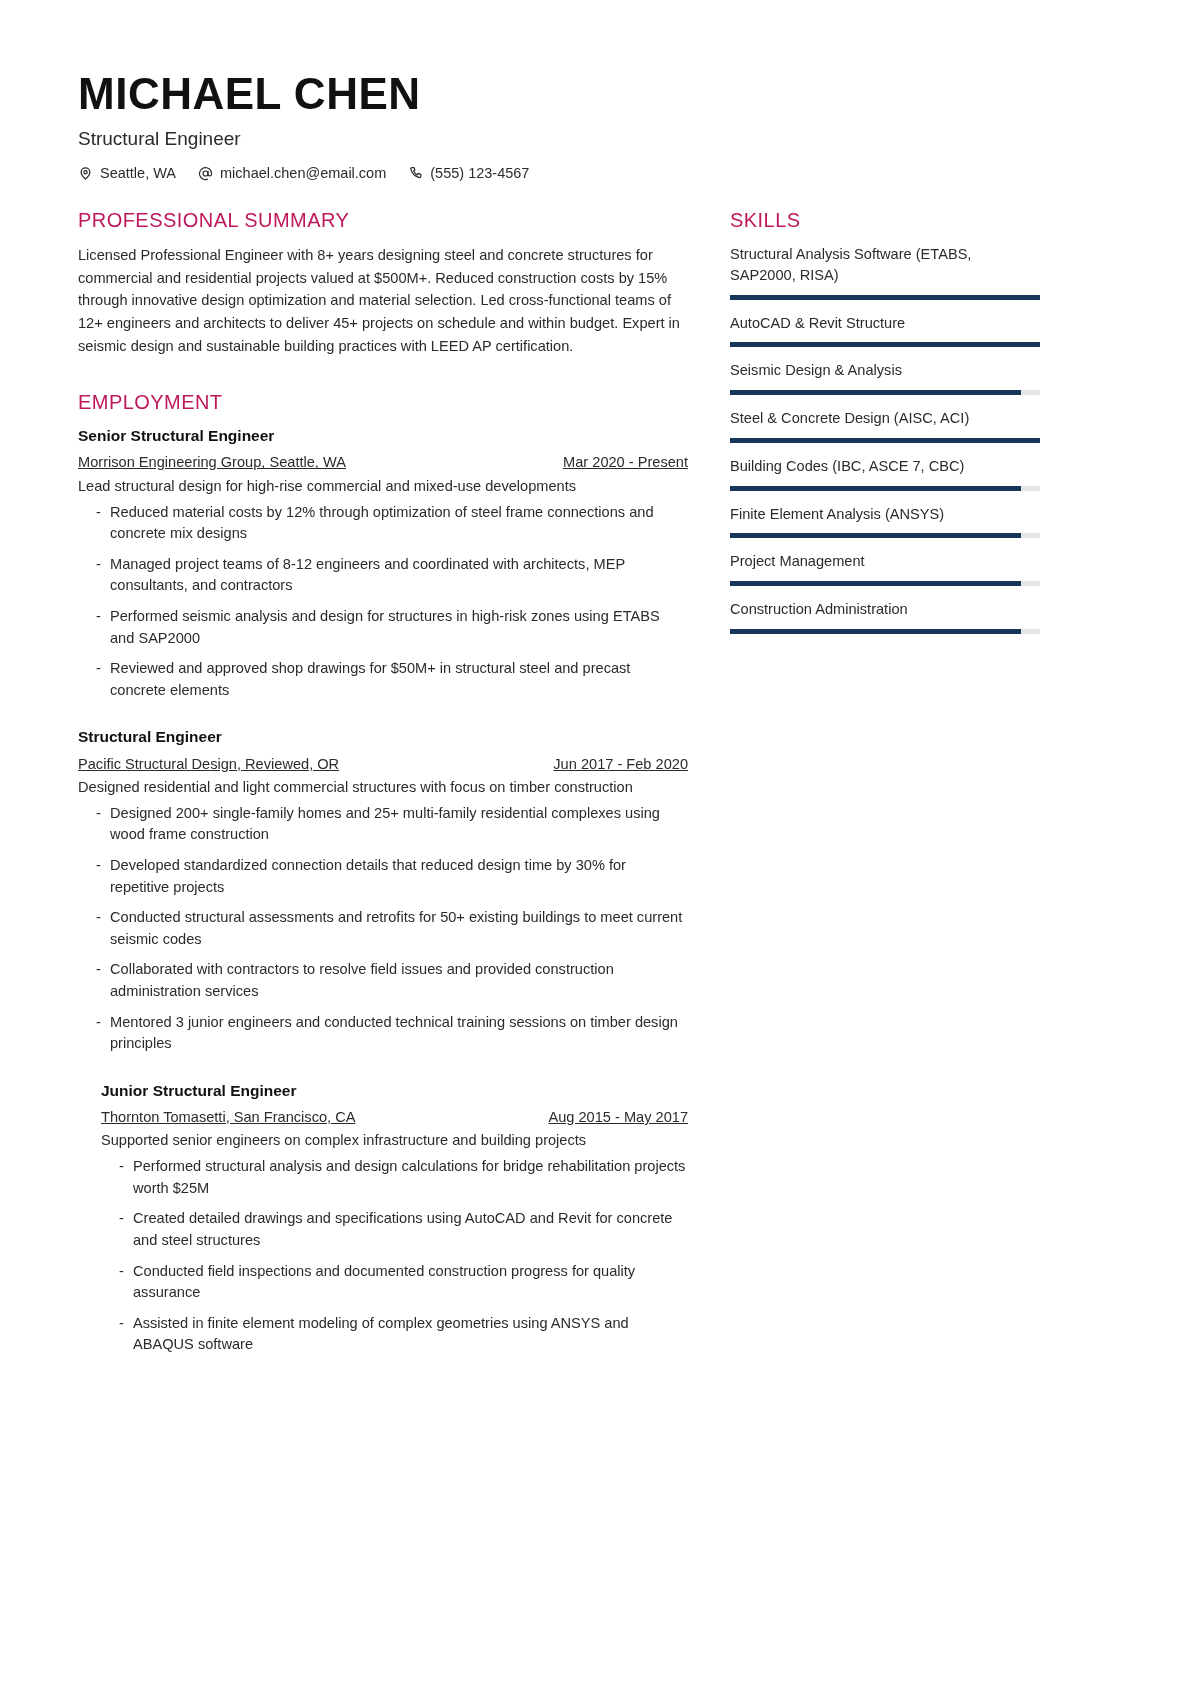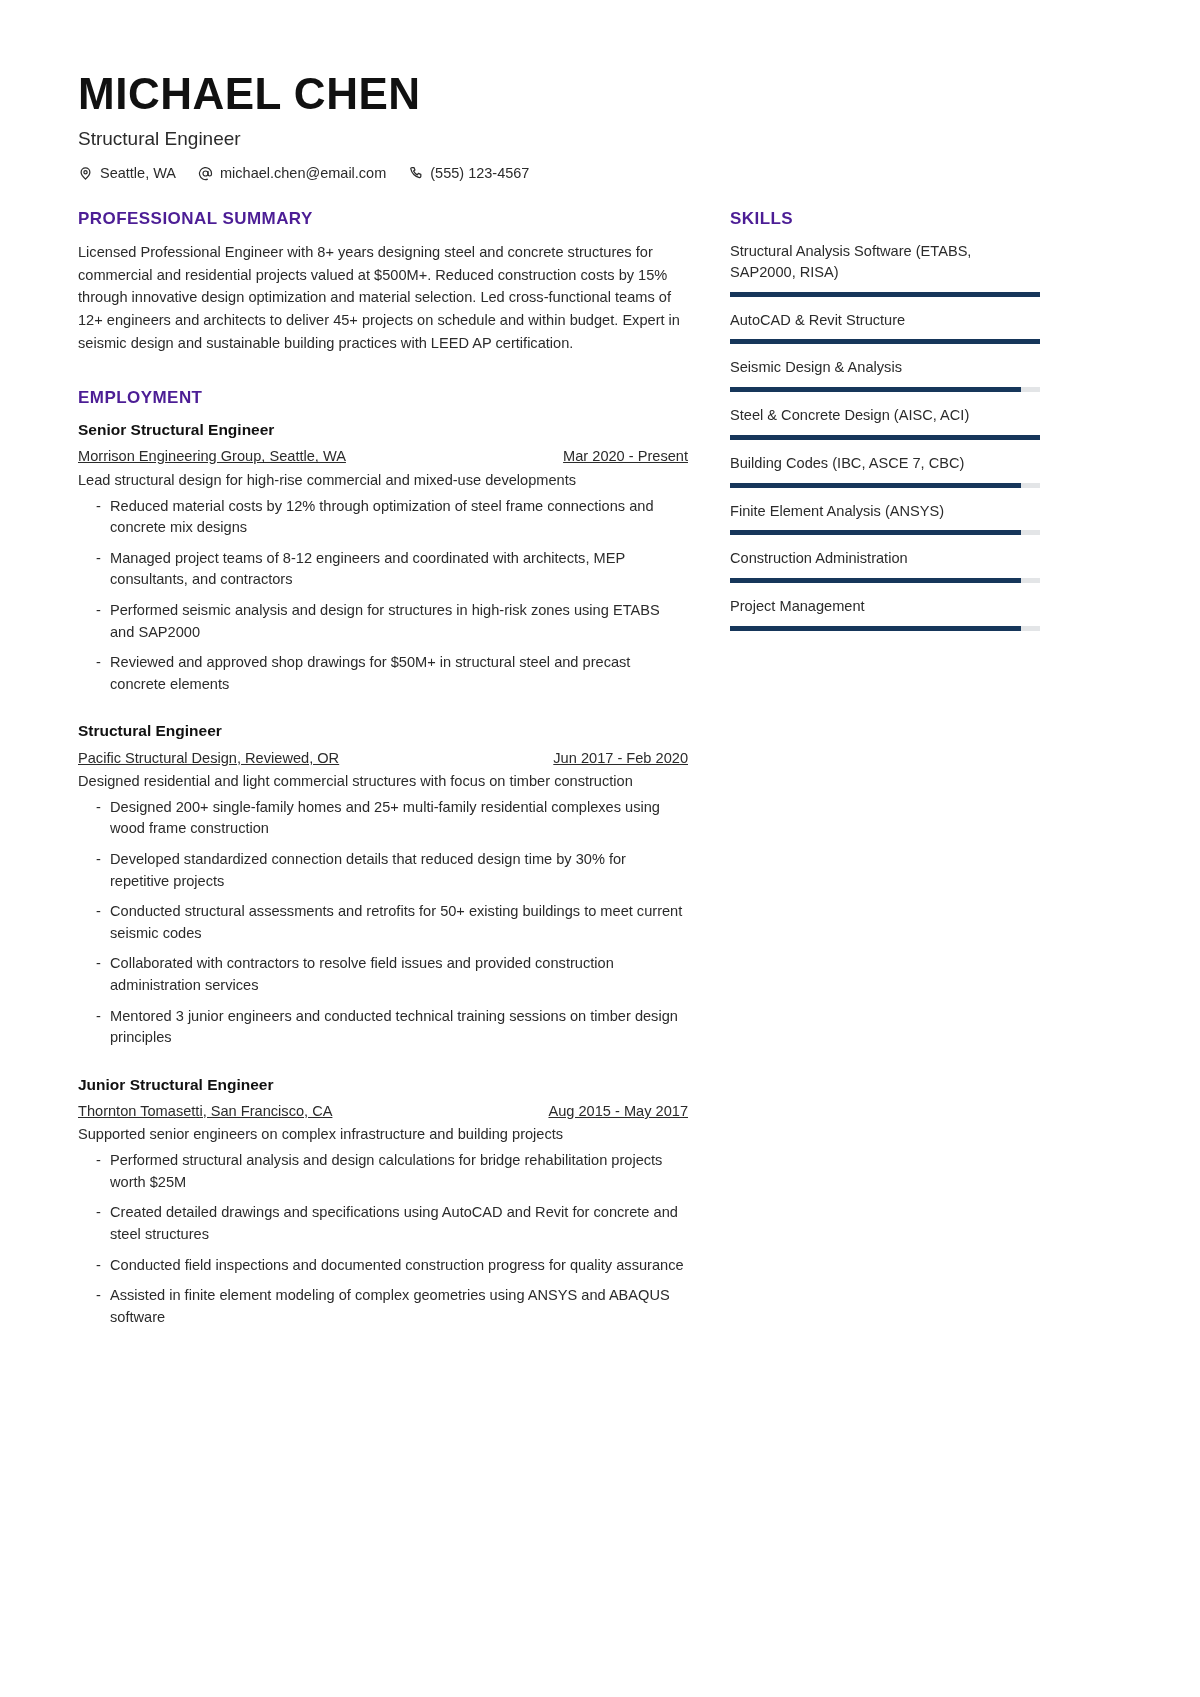--- a/index.html
+++ b/index.html
@@ -60,40 +60,40 @@
   .body-cols {
     display: flex;
     align-items: flex-start;
     gap: 42px;
   }
   .col-main { width: 610px; flex: none; }
   .col-side { width: 310px; flex: none; padding-top: 0; }
 
   .section { margin-bottom: 6px; }
   .section-heading {
-    font-size: 17px;
-    font-weight: 700;
+    font-size: 20px;
+    font-weight: 400;
     letter-spacing: 0.45px;
-    color: #4c1d95;
+    color: #be185d;
     margin: 0 0 12px 0;
     text-transform: uppercase;
   }
 
   .summary-text {
     font-size: 14.6px;
     line-height: 1.55;
     color: #2b2b2b;
     margin: 0;
     text-align: left;
   }
 
   .employment-block { margin-top: 34px; }
 
   .job { margin-bottom: 26px; }
-  .job:last-child { margin-bottom: 0; }
+  .job:last-child { margin-bottom: 0; margin-left: 23px; }
   .job-title {
     font-size: 15.5px;
     font-weight: 700;
     color: #111111;
     margin: 0 0 6px 0;
     line-height: 1.3;
   }
   .job-meta {
     display: flex;
     justify-content: space-between;
@@ -290,27 +290,27 @@
                 <div class="skill-fill" style="width: 94%;"></div>
               </div>
             </div>
             <div class="skill">
               <div class="skill-label">Finite Element Analysis (ANSYS)</div>
               <div class="skill-track">
                 <div class="skill-fill" style="width: 94%;"></div>
               </div>
             </div>
             <div class="skill">
+              <div class="skill-label">Project Management</div>
+              <div class="skill-track">
+                <div class="skill-fill" style="width: 94%;"></div>
+              </div>
+            </div>
+            <div class="skill">
               <div class="skill-label">Construction Administration</div>
-              <div class="skill-track">
-                <div class="skill-fill" style="width: 94%;"></div>
-              </div>
-            </div>
-            <div class="skill">
-              <div class="skill-label">Project Management</div>
               <div class="skill-track">
                 <div class="skill-fill" style="width: 94%;"></div>
               </div>
             </div>
           </div>
       </div>
     </div>
 
   </div>
 </div>

